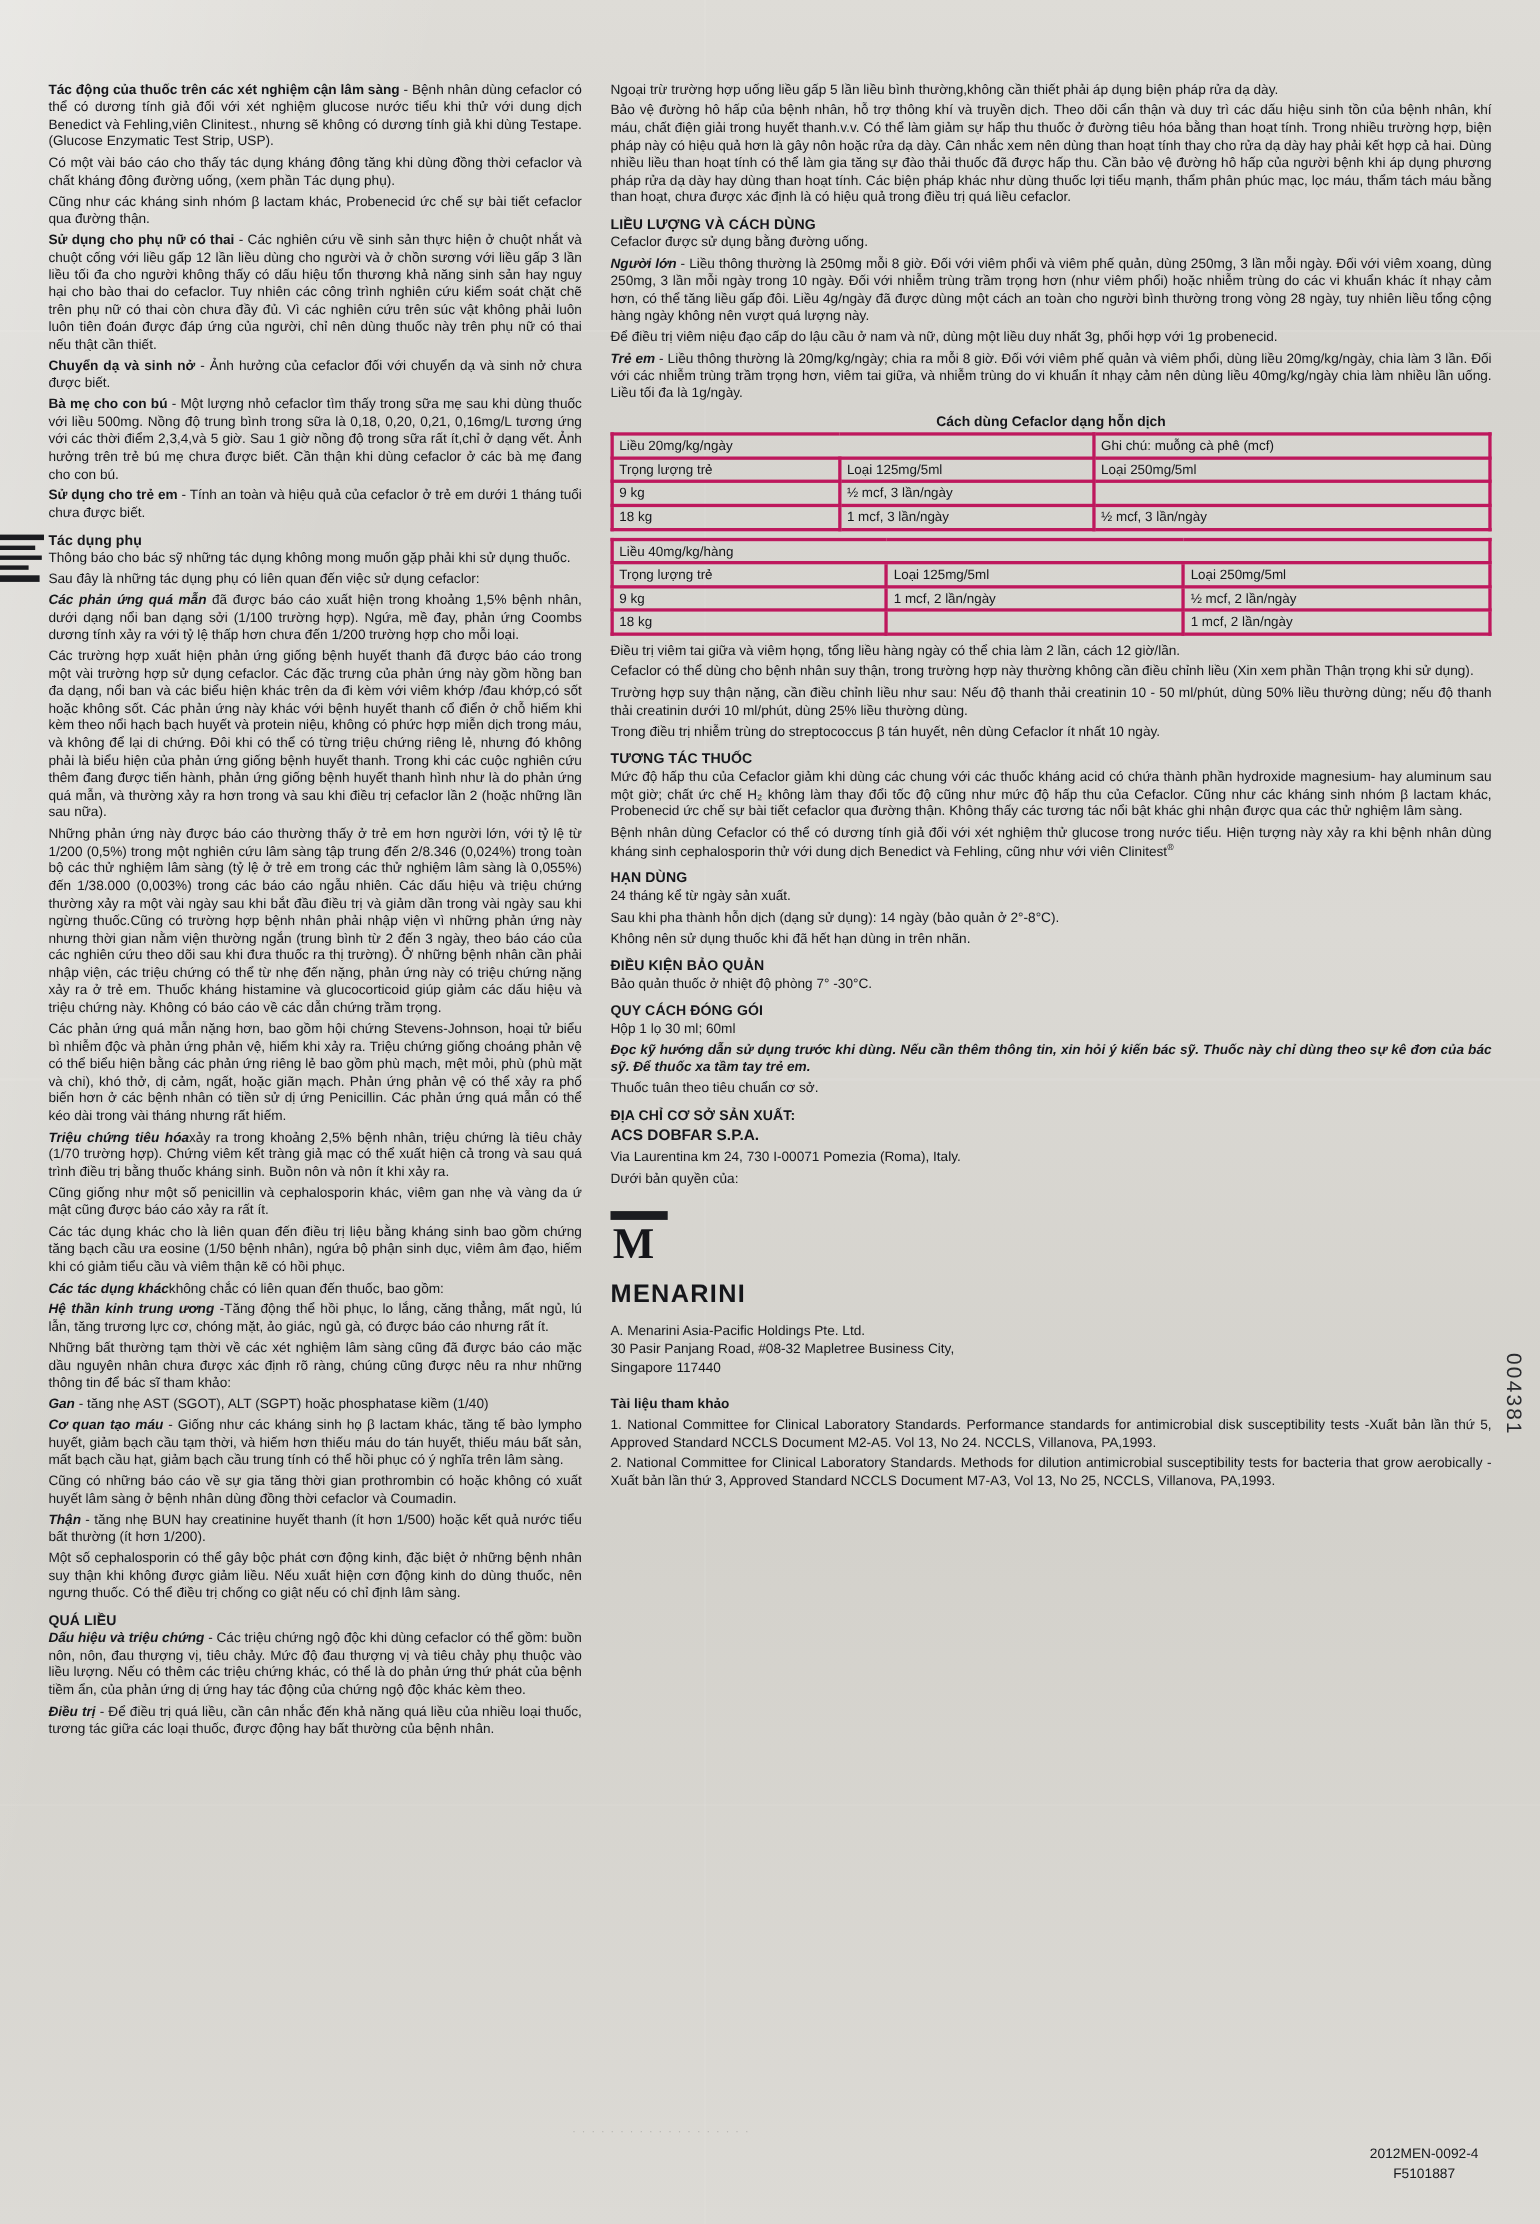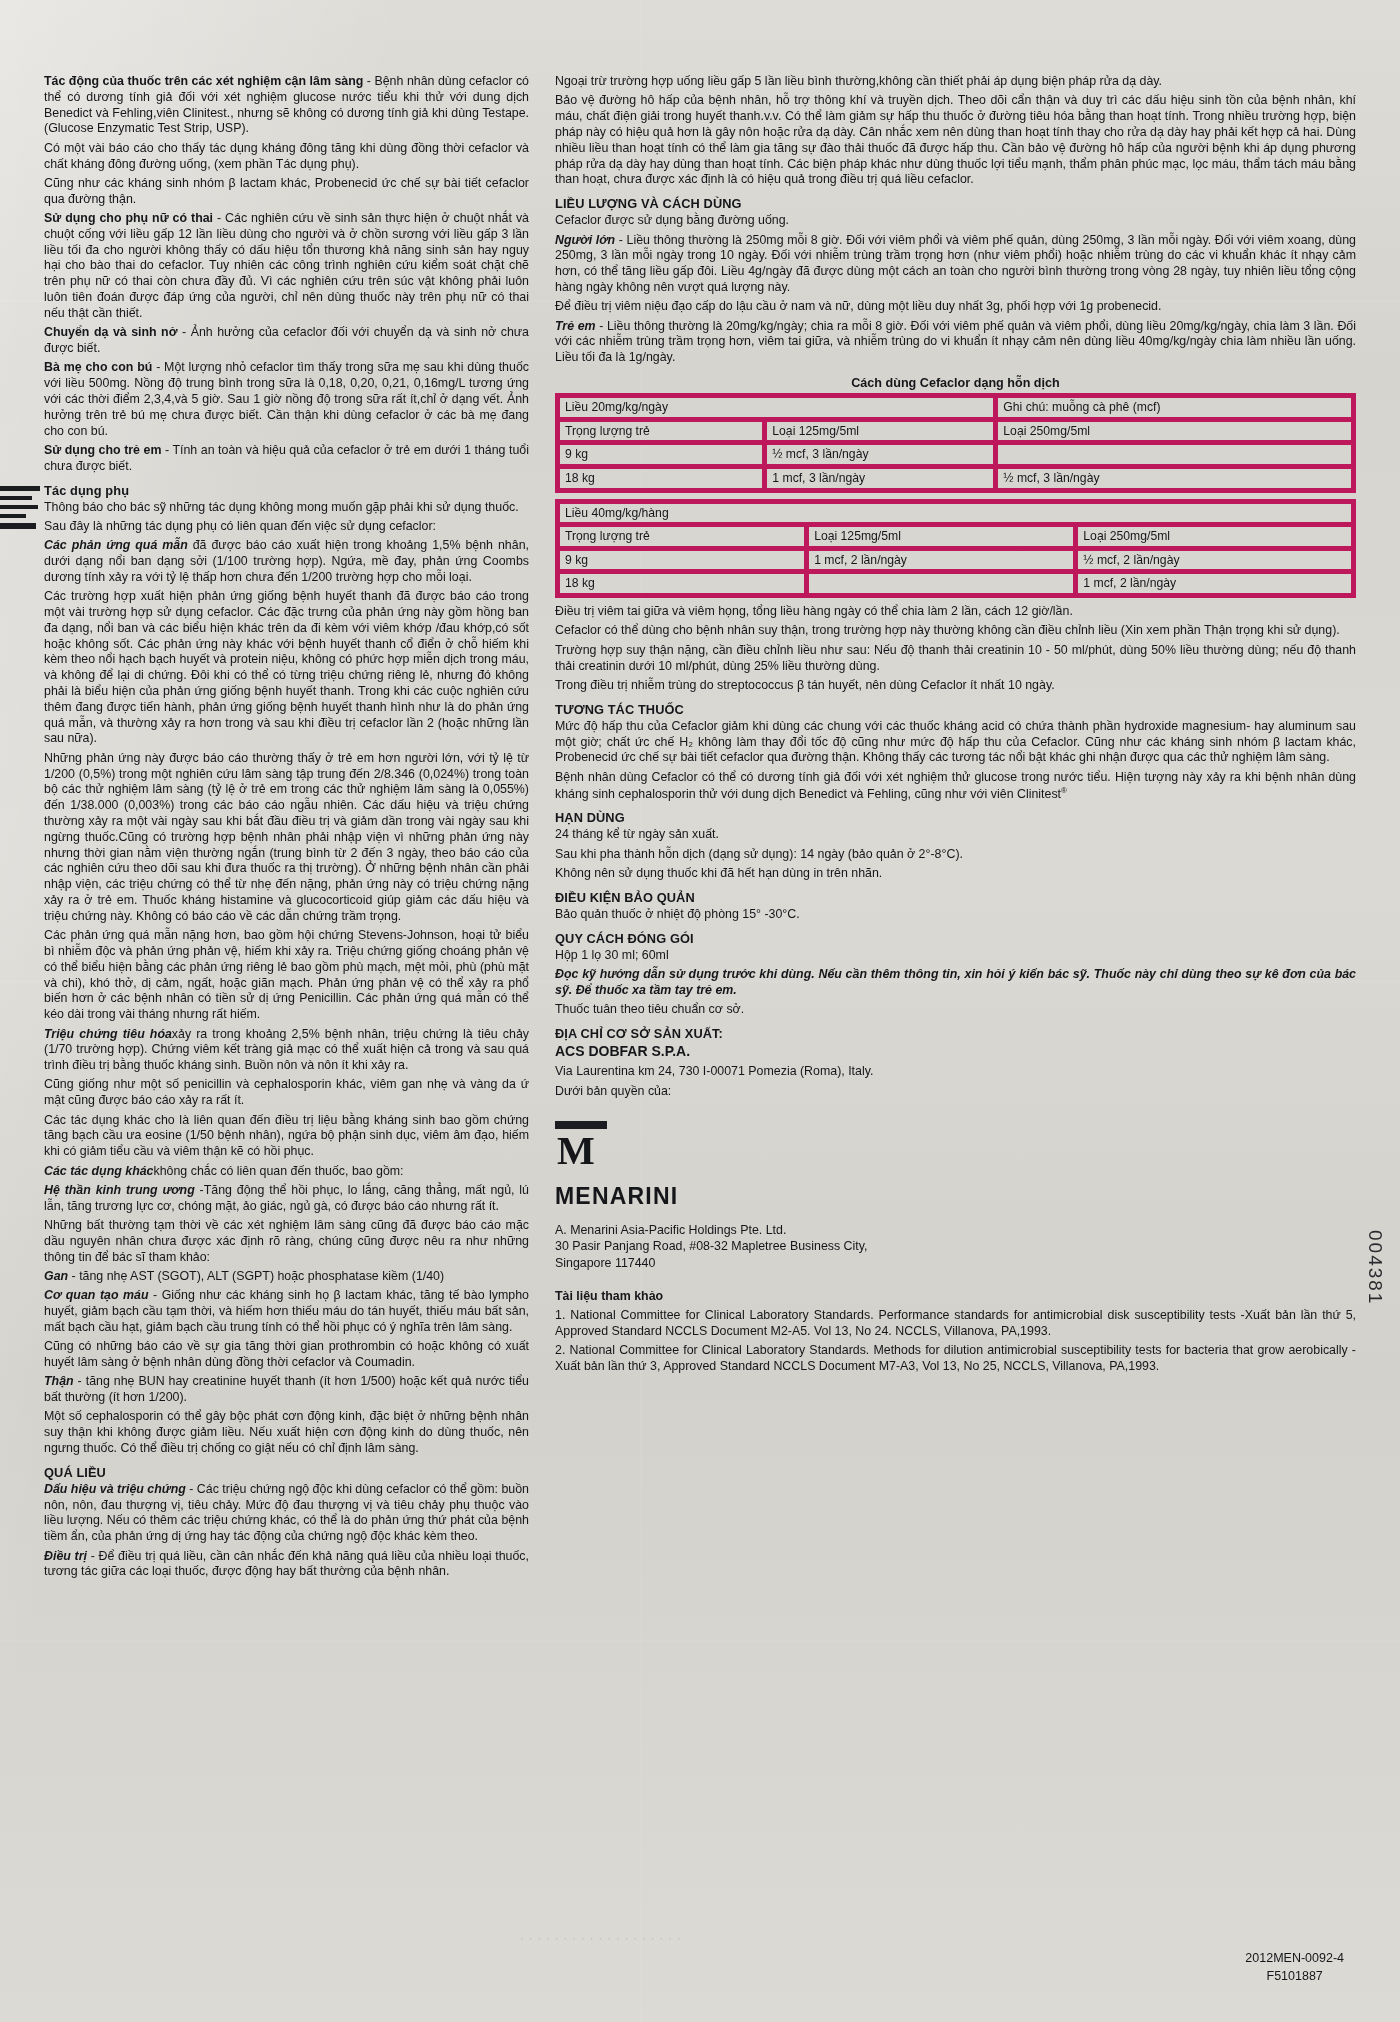--- a/index.html
+++ b/index.html
@@ -49,21 +49,21 @@
     font-weight:bold;
     font-size:12.6px;
     margin:10px 0 3px 0;
   }
   table.dose {
     width:100%;
     border-collapse:collapse;
     font-size:12.2px;
   }
   table.dose th, table.dose td {
-    border:5px solid #be185d;
+    border:3px solid #be185d;
     padding:2px 5px;
     text-align:left;
     font-weight:normal;
     line-height:1.2;
   }
   table.dose .hdr td { font-weight:normal; }
   .tbl-sub {
     font-weight:bold;
     text-align:center;
   }
@@ -255,21 +255,21 @@
         </div>
       <div id="right-more">
           <h3 class="sec">TƯƠNG TÁC THUỐC</h3>
           <p><span>Mức độ hấp thu của Cefaclor giảm khi dùng các chung với các thuốc kháng acid có chứa thành phần hydroxide magnesium- hay aluminum sau một giờ; chất ức chế H₂ không làm thay đổi tốc độ cũng như mức độ hấp thu của Cefaclor. Cũng như các kháng sinh nhóm β lactam khác, Probenecid ức chế sự bài tiết cefaclor qua đường thận. Không thấy các tương tác nổi bật khác ghi nhận được qua các thử nghiệm lâm sàng.</span></p>
           <p><span>Bệnh nhân dùng Cefaclor có thể có dương tính giả đối với xét nghiệm thử glucose trong nước tiểu. Hiện tượng này xảy ra khi bệnh nhân dùng kháng sinh cephalosporin thử với dung dịch Benedict và Fehling, cũng như với viên Clinitest<sup>®</sup></span></p>
           <h3 class="sec">HẠN DÙNG</h3>
           <p><span>24 tháng kể từ ngày sản xuất.</span></p>
           <p><span>Sau khi pha thành hỗn dịch (dạng sử dụng): 14 ngày (bảo quản ở 2°-8°C).</span></p>
           <p><span>Không nên sử dụng thuốc khi đã hết hạn dùng in trên nhãn.</span></p>
           <h3 class="sec">ĐIỀU KIỆN BẢO QUẢN</h3>
-          <p><span>Bảo quản thuốc ở nhiệt độ phòng 15° -30°C.</span></p>
+          <p><span>Bảo quản thuốc ở nhiệt độ phòng 7° -30°C.</span></p>
           <h3 class="sec">QUY CÁCH ĐÓNG GÓI</h3>
           <p><span>Hộp 1 lọ 30 ml; 60ml</span></p>
         </div>
 
       <p class="b i">Đọc kỹ hướng dẫn sử dụng trước khi dùng. Nếu cần thêm thông tin, xin hỏi ý kiến bác sỹ. Thuốc này chỉ dùng theo sự kê đơn của bác sỹ. Để thuốc xa tầm tay trẻ em.</p>
       <p>Thuốc tuân theo tiêu chuẩn cơ sở.</p>
 
       <h3 class="sec">ĐỊA CHỈ CƠ SỞ SẢN XUẤT:</h3>
       <p class="b" style="font-size:14px;">ACS DOBFAR S.P.A.</p>
       <p>Via Laurentina km 24, 730 I-00071 Pomezia (Roma), Italy.</p>

